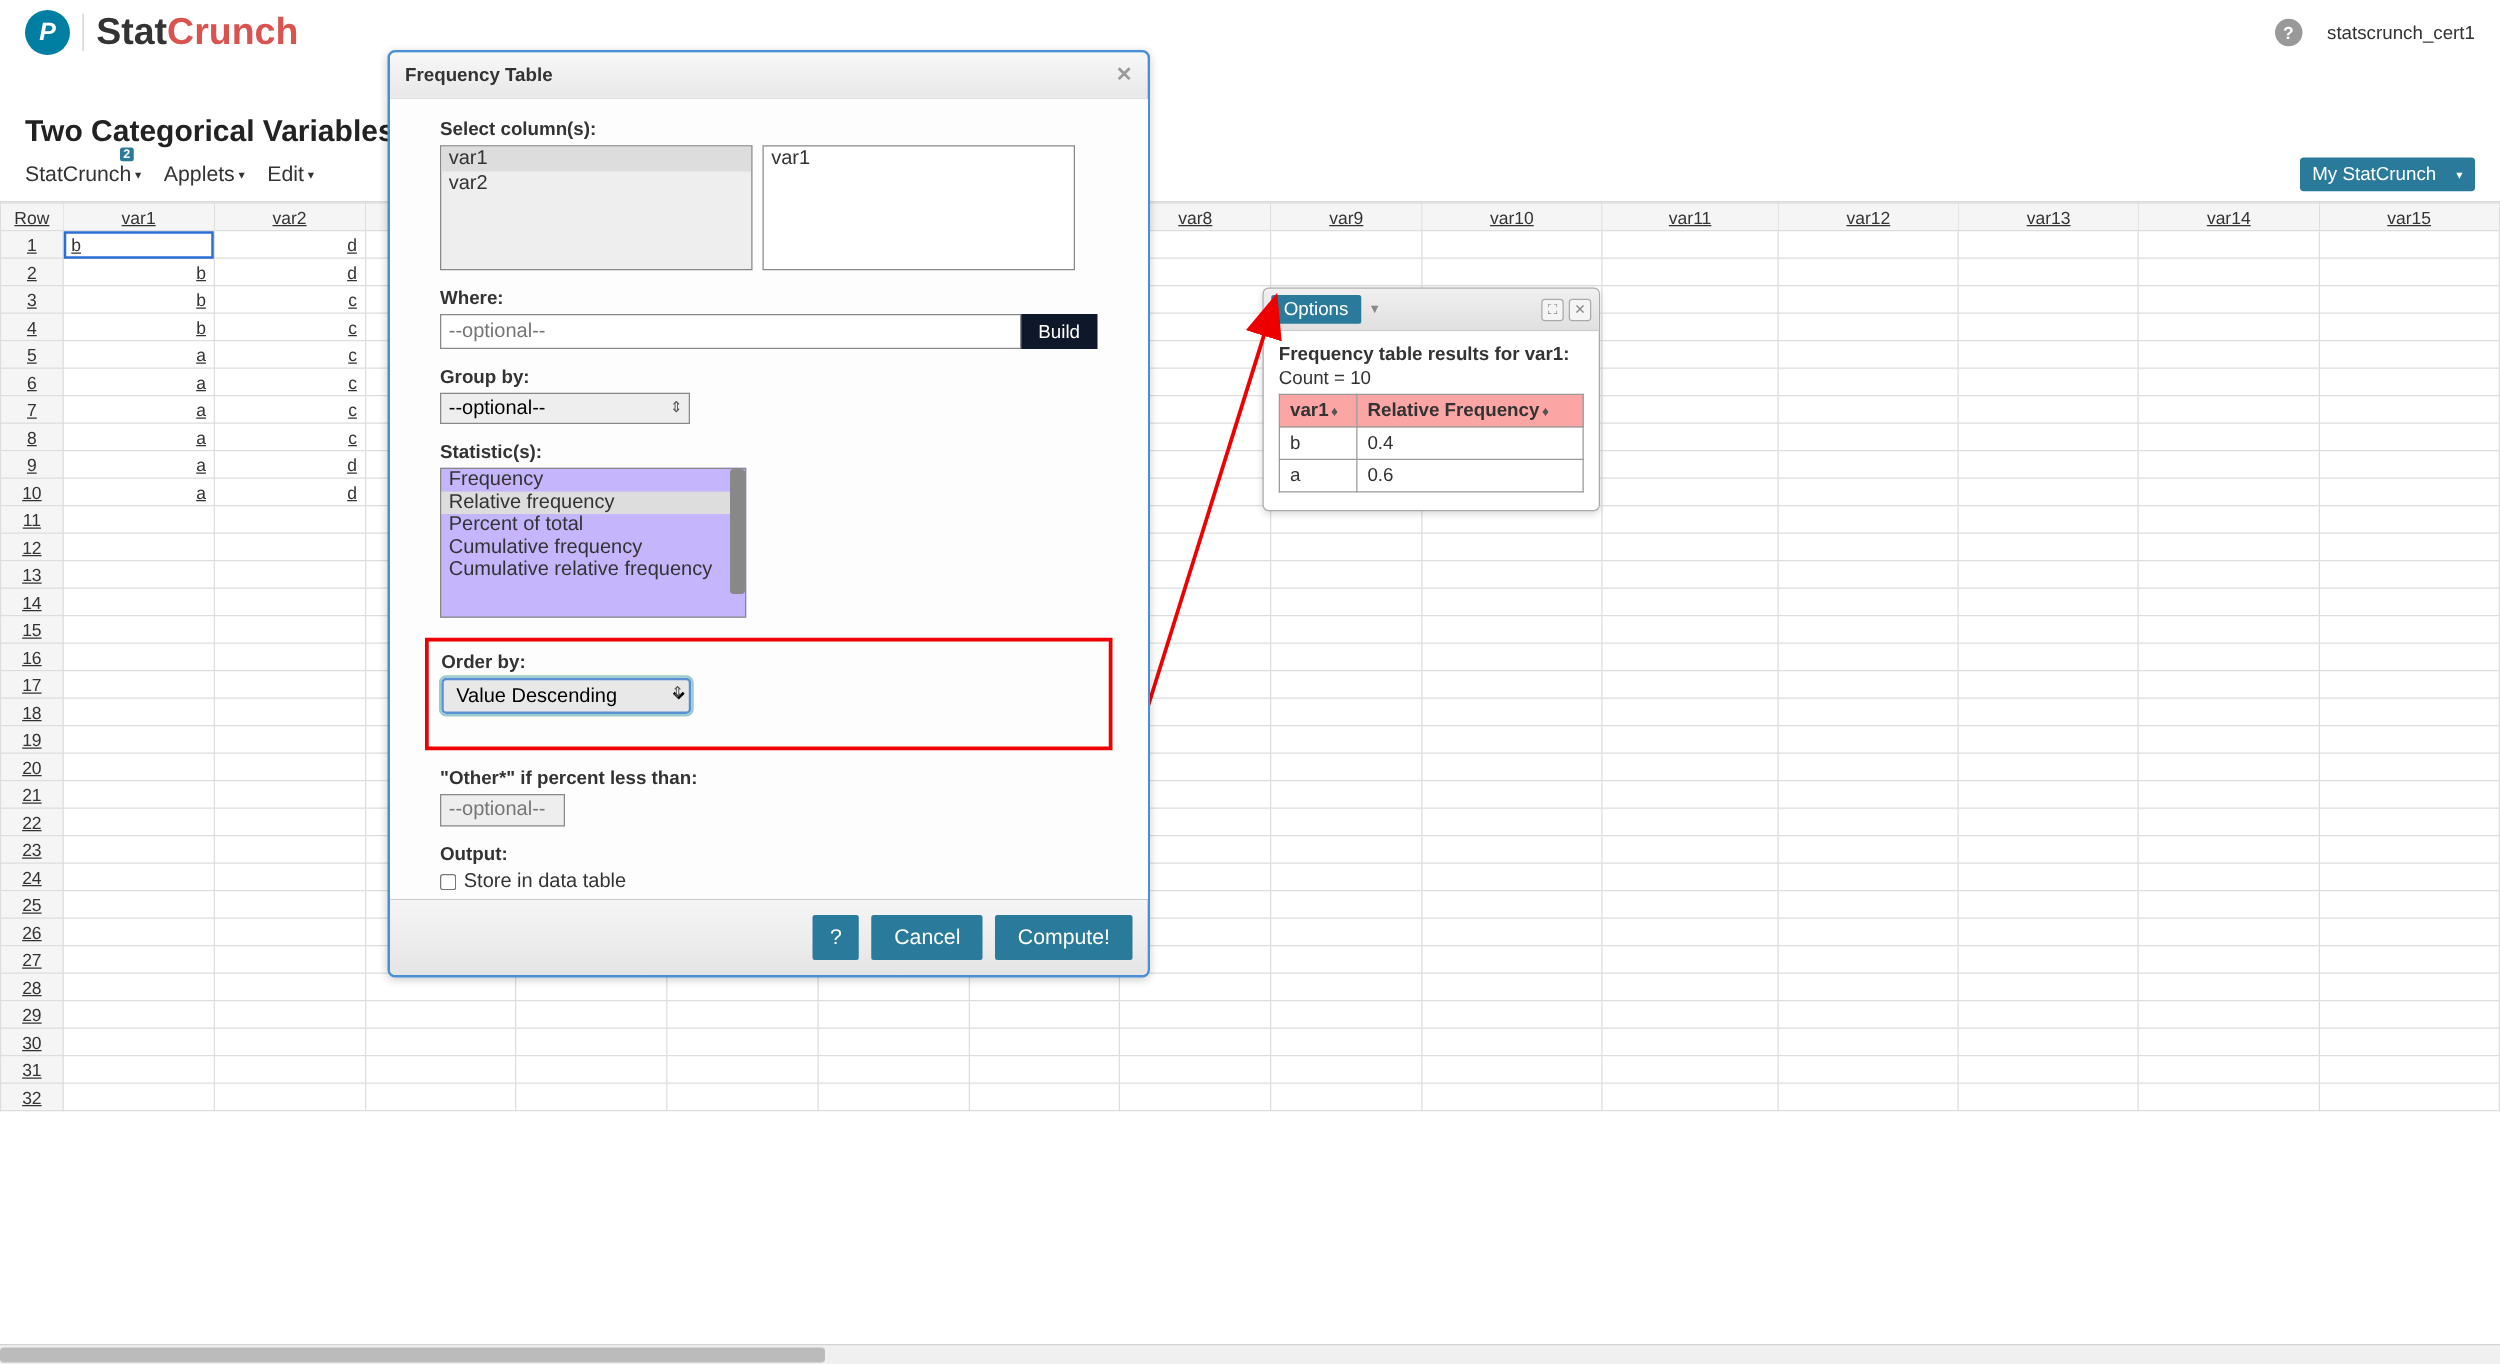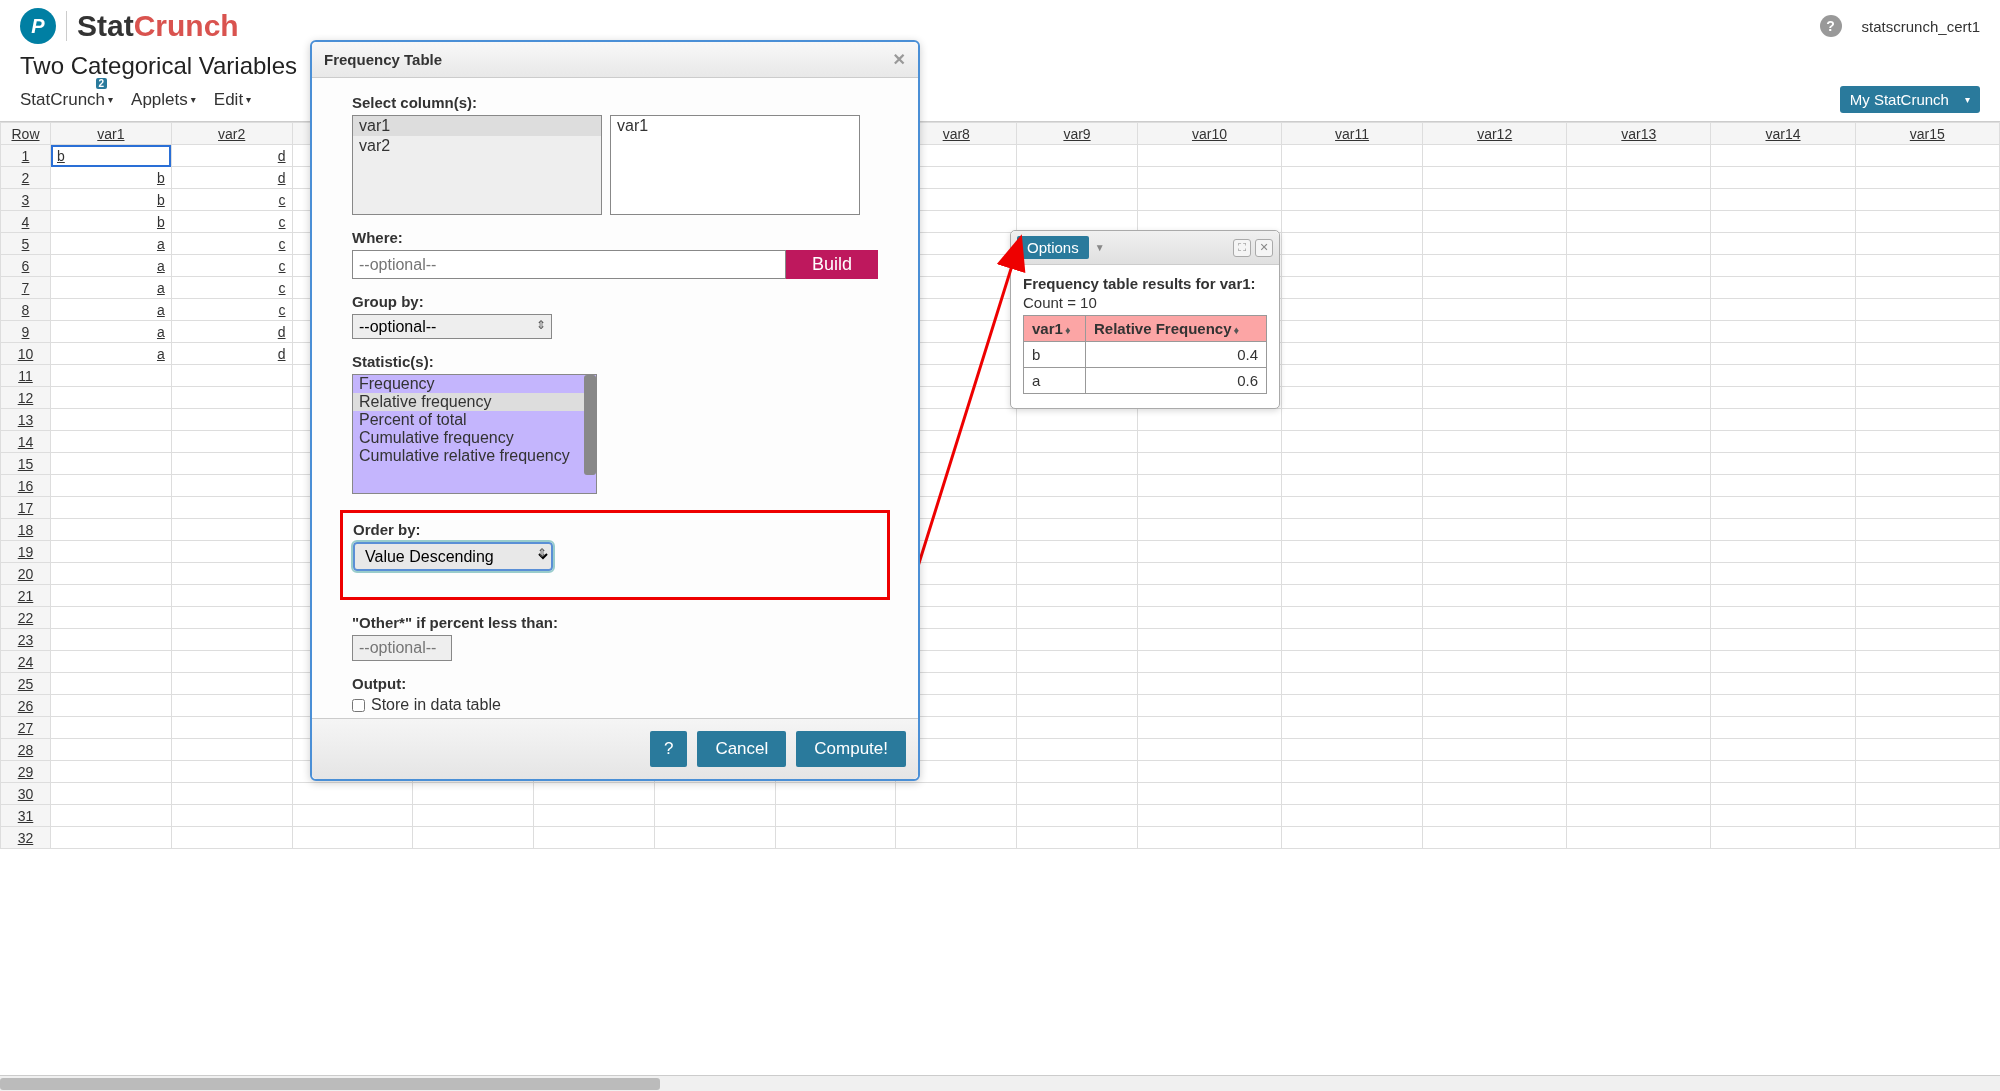--- a/index.html
+++ b/index.html
@@ -7,21 +7,21 @@
 .header { display: flex; align-items: center; padding: 8px 20px; border-bottom: 0px solid #eee; }
 .logo-p { width: 36px; height: 36px; border-radius: 50%; background: #007fa3; color: #fff; display: flex; align-items: center; justify-content: center; font-weight: bold; font-size: 20px; font-style: italic; margin-right: 10px; }
 .logo-sep { width: 1px; height: 30px; background: #ccc; margin-right: 10px; }
 .logo-text { font-size: 30px; font-weight: 600; }
 .logo-stat { color: #333; }
 .logo-crunch { color: #d9534f; }
 .header-right { margin-left: auto; display: flex; align-items: center; gap: 20px; }
 .help-icon { width: 22px; height: 22px; border-radius: 50%; background: #999; color: #fff; display: flex; align-items: center; justify-content: center; font-weight: bold; font-size: 14px; }
 .username { font-size: 15px; color: #333; }
 .sub-header { display: flex; align-items: flex-end; padding: 0 20px 6px 20px; }
-.title { font-size: 24px; font-weight: normal; color: #222; }
+.title { font-size: 24px; font-weight: bold; color: #222; margin-top: 40px; }
 .menubar { display: flex; gap: 18px; padding: 0 20px 8px 20px; font-size: 17px; position: relative; }
 .menu-item { cursor: pointer; display: flex; align-items: center; gap: 3px; position: relative; }
 .badge { position: absolute; top: -8px; right: 6px; background: #2a7a9c; color: #fff; font-size: 10px; padding: 0px 3px; border-radius: 2px; font-weight: bold; }
 .caret { font-size: 10px; }
 .my-sc { margin-left: auto; background: #2a7a9c; color: #fff; padding: 5px 10px; border-radius: 3px; font-size: 15px; display: flex; align-items: center; gap: 16px; }
 .sheet { border-top: 1px solid #ccc; overflow: auto; height: calc(100vh - 130px); position: relative; }
 table.grid { border-collapse: collapse; width: 100%; text-decoration: underline; }
 table.grid th, table.grid td { border: 1px solid #ddd; padding: 2px 6px; height: 22px; font-size: 14px; text-align: right; }
 table.grid th { background: #f5f5f5; font-weight: normal; text-align: center; position: sticky; top: 0; }
 table.grid th.row-h { width: 50px; text-align: center; background: #f5f5f5; }
@@ -32,21 +32,21 @@
 .dialog-close { margin-left: auto; color: #999; cursor: pointer; font-size: 16px; }
 .dialog-body { padding: 16px 40px 10px 40px; max-height: 640px; overflow: auto; background: #fdfdfd; }
 .dialog-body label.sec { font-weight: bold; font-size: 15px; display: block; margin-bottom: 4px; }
 .col-pick { display: flex; gap: 8px; margin-bottom: 14px; }
 .listbox { border: 1px solid #888; background: #eee; width: 250px; height: 100px; font-size: 16px; overflow: auto; }
 .listbox.white { background: #fff; }
 .listbox div { padding: 1px 6px; }
 .listbox div.sel { background: #ddd; }
 .where-row { display: flex; margin-bottom: 14px; }
 .where-input { flex: 1; border: 1px solid #888; padding: 4px 6px; font-size: 16px; background: #fff; color: #666; }
-.build-btn { background: #be185d; color: #fff; border: none; padding: 4px 26px; font-size: 18px; cursor: pointer; }
+.build-btn { background: #0f172a; color: #fff; border: none; padding: 4px 14px; font-size: 15px; cursor: pointer; }
 .sel-box { border: 1px solid #888; background: #eee; font-size: 16px; padding: 3px 24px 3px 6px; width: 200px; appearance: none; background-image: linear-gradient(#aaa,#aaa); background-repeat: no-repeat; background-size: 0; position: relative; }
 .sel-wrap { position: relative; display: inline-block; margin-bottom: 14px; }
 .sel-wrap::after { content: "⇕"; position: absolute; right: 6px; top: 4px; font-size: 12px; pointer-events: none; color: #555; }
 .stat-list { border: 1px solid #888; background: #c4b5fd; width: 245px; height: 120px; font-size: 16px; overflow: auto; margin-bottom: 16px; position: relative; }
 .stat-list div { padding: 0px 6px; }
 .stat-list div.sel { background: #ddd; }
 .stat-scrollbar { position: absolute; right: 0; top: 0; width: 6px; height: 85%; background: #888; border-radius: 3px; }
 .highlight-box { border: 3px solid #e00; padding: 8px 10px 12px 10px; margin: 0 -12px 14px -12px; }
 .order-sel { border: 2px solid #5a8fd6; background: #e8e8e8; outline: 2px solid #9cc; border-radius: 4px; padding: 3px 6px; font-size: 16px; width: 200px; }
 .small-input { border: 1px solid #888; padding: 3px 6px; font-size: 16px; width: 100px; background: #eee; color: #666; margin-bottom: 14px; }
@@ -58,21 +58,21 @@
 .results-header { background: linear-gradient(#f0f0f0,#e0e0e0); border-bottom: 1px solid #ccc; padding: 5px 6px; display: flex; align-items: center; gap: 6px; border-radius: 5px 5px 0 0; }
 .options-tab { background: #2a7a9c; color: #fff; padding: 3px 10px; font-size: 15px; border-radius: 2px; }
 .results-icons { margin-left: auto; display: flex; gap: 4px; }
 .ricon { width: 18px; height: 18px; border: 1px solid #aaa; border-radius: 3px; display: flex; align-items: center; justify-content: center; font-size: 11px; color: #888; background: #f5f5f5; cursor: pointer; }
 .results-body { padding: 10px 12px 14px 12px; }
 .results-title { font-weight: bold; font-size: 15px; margin-bottom: 2px; }
 .results-count { font-size: 15px; margin-bottom: 4px; }
 .res-table { border-collapse: collapse; width: 100%; font-size: 15px; }
 .res-table th, .res-table td { border: 1px solid #999; padding: 4px 8px; }
 .res-table th { background: #fca5a5; text-align: left; font-weight: bold; }
-.res-table td.num { text-align: right; }
+.res-table td.num { }
 .sort-arr { font-size: 11px; color: #555; margin-left: 2px; }
 .arrow-svg { position: absolute; top: 230px; left: 620px; z-index: 95; pointer-events: none; }
 .bottom-hscroll { position: fixed; bottom: 0; left: 0; width: 100%; height: 16px; background: #f0f0f0; border-top: 1px solid #ccc; }
 .bottom-hscroll .thumb { position: absolute; left: 0; top: 2px; width: 33%; height: 12px; background: #bbb; border-radius: 3px; }
 </style>
 </head>
 <body>
 
 <div class="header">
   <div class="logo-p">P</div>

